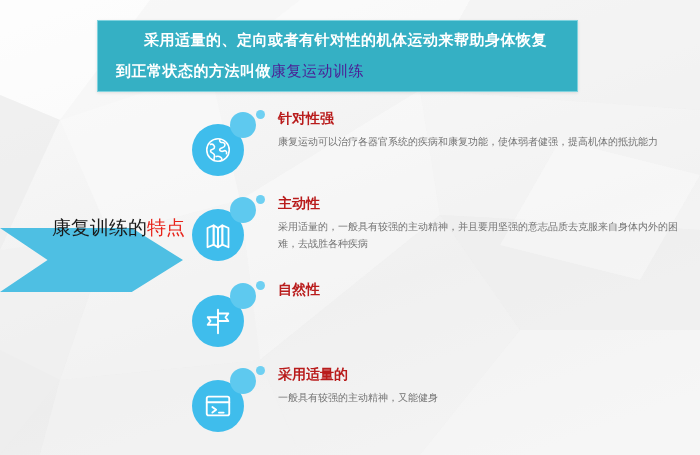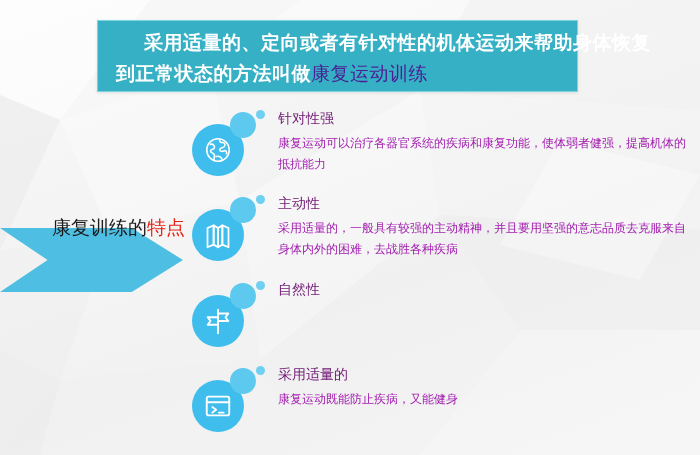--- a/index.html
+++ b/index.html
@@ -42,21 +42,21 @@
     width: 481px;
     height: 72px;
     background: #35b0c4;
     border: 1px solid #7fd2de;
     box-sizing: border-box;
     box-shadow: 0 1px 3px rgba(0,0,0,0.10);
   }
   .banner-line {
     color: #ffffff;
     font-weight: bold;
-    font-size: 19px;
+    font-size: 15px;
     letter-spacing: 0.5px;
     line-height: 1;
     white-space: nowrap;
     position: absolute;
   }
   .banner-line-1 {
     left: 46px;
     top: 12px;
   }
   .banner-line-2 {
@@ -150,30 +150,30 @@
   }
   .glyph svg { display: block; }
 
   .feature-text {
     position: absolute;
     left: 88px;
     top: 0px;
     width: 412px;
   }
   .feature-title {
-    color: #701a75;
-    font-weight: normal;
+    color: #b91c1c;
+    font-weight: bold;
     font-size: 14px;
     line-height: 1.2;
     margin: 0 0 6px 0;
     white-space: nowrap;
   }
   .feature-body {
-    color: #a21caf;
-    font-size: 12px;
+    color: #737373;
+    font-size: 10px;
     line-height: 1.75;
     margin: 0;
   }
 </style>
 </head>
 <body>
 
 <div id="stage">
 
   <div class="bg-layer bg-base"></div>
@@ -275,17 +275,17 @@
         <svg width="30" height="30" viewBox="0 0 32 32" fill="none" stroke="#ffffff" stroke-width="2" stroke-linecap="round" stroke-linejoin="round">
           <rect x="4" y="6" width="24" height="20" rx="2"></rect>
           <path d="M4 12 L28 12"></path>
           <path d="M10 17 L14 20 L10 23"></path>
           <path d="M17 23 L22 23"></path>
         </svg>
       </div>
     </div>
     <div class="feature-text">
       <p class="feature-title">采用适量的</p>
-      <p class="feature-body">康复运动既能防止疾病，又能健身</p>
+      <p class="feature-body">一般具有较强的主动精神，又能健身</p>
     </div>
   </div>
 
 </div>
 
 </body></html>

